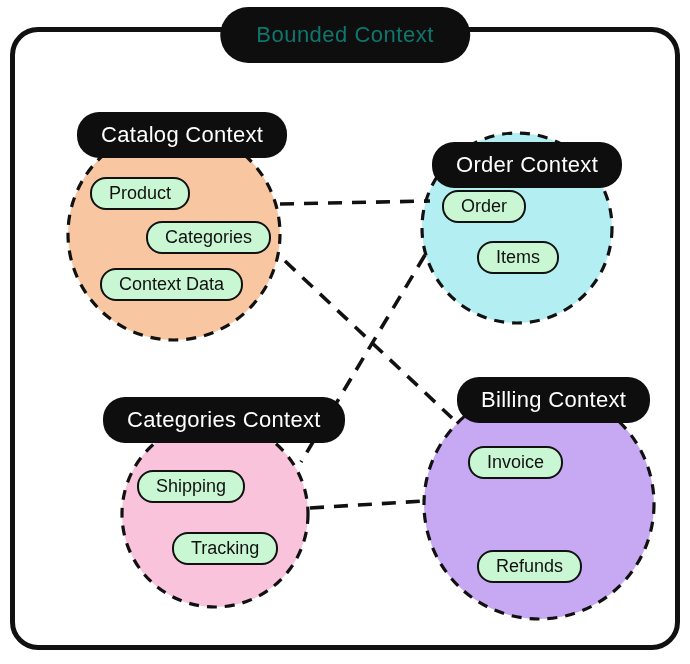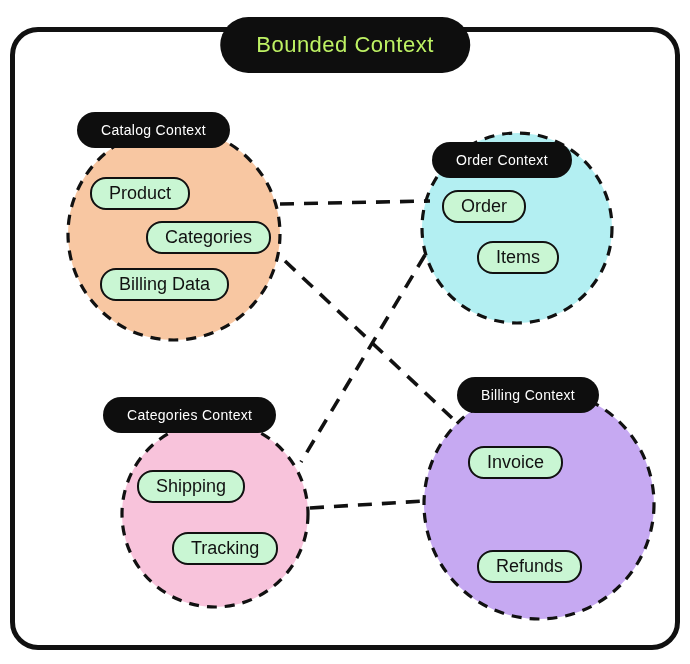--- a/index.html
+++ b/index.html
@@ -15,33 +15,33 @@
     left:10px;top:27px;
     width:670px;height:623px;
     border:5px solid #111;
     border-radius:28px;
     box-sizing:border-box;
     background:transparent;
   }
   svg.layer{position:absolute;left:0;top:0;}
   .title-pill{
     position:absolute;
-    left:50%;top:17px;
+    left:50%;top:7px;
     transform:translateX(-50%);
-    background:#0e0e0e;color:#bef264;
+    background:#0e0e0e;color:#0f766e;
     font-size:22px;letter-spacing:0.5px;
     padding:15px 36px;
     border-radius:30px;
     white-space:nowrap;
     z-index:5;
   }
   .ctx-label{
     position:absolute;
     background:#0e0e0e;color:#fff;
-    font-size:14px;letter-spacing:0.3px;
+    font-size:22px;letter-spacing:0.3px;
     padding:10px 24px;
     border-radius:22px;
     white-space:nowrap;
     z-index:4;
     text-align:right;
   }
   .entity{
     position:absolute;
     background:#c9f6d3;
     border:2.5px solid #111;
@@ -88,21 +88,21 @@
     <line x1="285" y1="261" x2="452" y2="418" stroke="#111" stroke-width="3.6" stroke-dasharray="14 10"></line>
     <line x1="425" y1="255" x2="301" y2="462" stroke="#111" stroke-width="3.6" stroke-dasharray="14 10"></line>
     <line x1="310" y1="508" x2="424" y2="501" stroke="#111" stroke-width="3.6" stroke-dasharray="14 10"></line>
   </svg>
 
   <div class="title-pill">Bounded Context</div>
 
   <div class="ctx-label lbl-catalog">Catalog Context</div>
   <div class="entity ent-categories">Categories</div>
   <div class="entity ent-product">Product</div>
-  <div class="entity ent-productdata">Billing Data</div>
+  <div class="entity ent-productdata">Context Data</div>
 
   <div class="ctx-label lbl-order">Order Context</div>
   <div class="entity ent-items">Items</div>
   <div class="entity ent-order">Order</div>
 
   <div class="ctx-label lbl-fulfillment">Categories Context</div>
   <div class="entity ent-shipping">Shipping</div>
   <div class="entity ent-tracking">Tracking</div>
 
   <div class="ctx-label lbl-billing">Billing Context</div>

